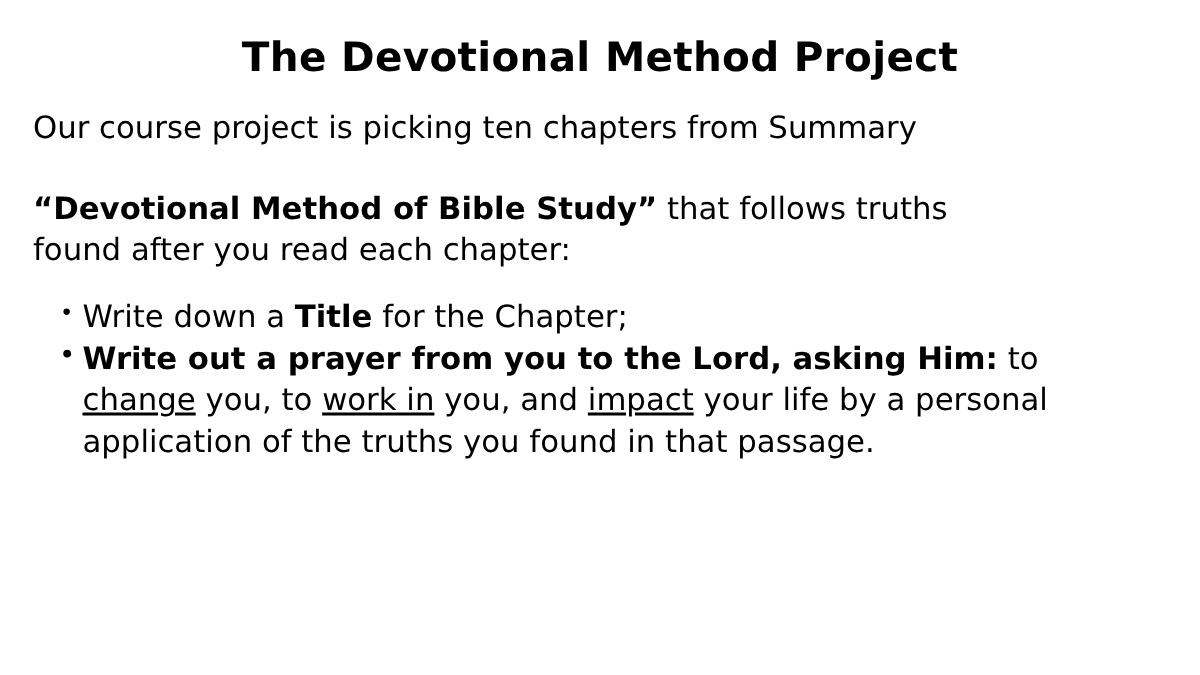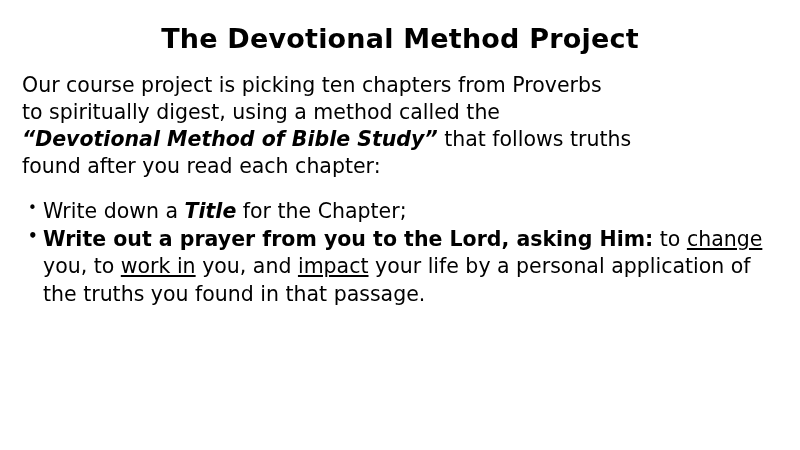--- a/index.html
+++ b/index.html
@@ -32,21 +32,21 @@
   .intro {
     font-size: 20.5px;
     line-height: 1.32;
     margin: 0 0 18px 0;
   }
   .intro b {
     font-weight: bold;
   }
   ul.bullets {
     list-style: none;
-    margin: 4px;
+    margin: 16px;
     padding: 0;
   }
   ul.bullets > li {
     position: relative;
     font-size: 20.5px;
     line-height: 1.33;
     padding-left: 17px;
     margin-bottom: 1px;
   }
   ul.bullets > li::before {
@@ -61,31 +61,30 @@
     font-weight: bold;
   }
   li.strong-item .normal {
     font-weight: normal;
   }
   .u {
     text-decoration: underline;
   }
   b.inline-bold {
     font-weight: bold;
-    font-style: italic;
   }
 </style>
 </head>
 <body>
 
 <div class="slide">
 
   <h1 class="slide-title">The Devotional Method Project</h1>
 
-  <p class="intro"><span>Our course project is picking ten chapters from Proverbs</span><br><span>to spiritually digest, using a method called the</span><br><b class="inline-bold">“Devotional Method of Bible Study”</b><span> that follows truths</span><br><span>found after you read each chapter:</span></p>
+  <p class="intro"><span>Our course project is picking ten chapters from Summary</span><br><br><b class="inline-bold">“Devotional Method of Bible Study”</b><span> that follows truths</span><br><span>found after you read each chapter:</span></p>
 
   <ul class="bullets">
 
     <li><span>Write down a </span><b class="inline-bold">Title</b><span> for the Chapter;</span></li>
 
 
     <li class="strong-item"><span>Write out a prayer from you to the Lord, asking Him:</span><span class="normal"> to </span><span class="normal u">change</span><span class="normal"> you, to </span><span class="normal u">work in</span><span class="normal"> you, and </span><span class="normal u">impact</span><span class="normal"> your life by a personal application of the truths you found in that passage.</span></li>
 
   </ul>
 

